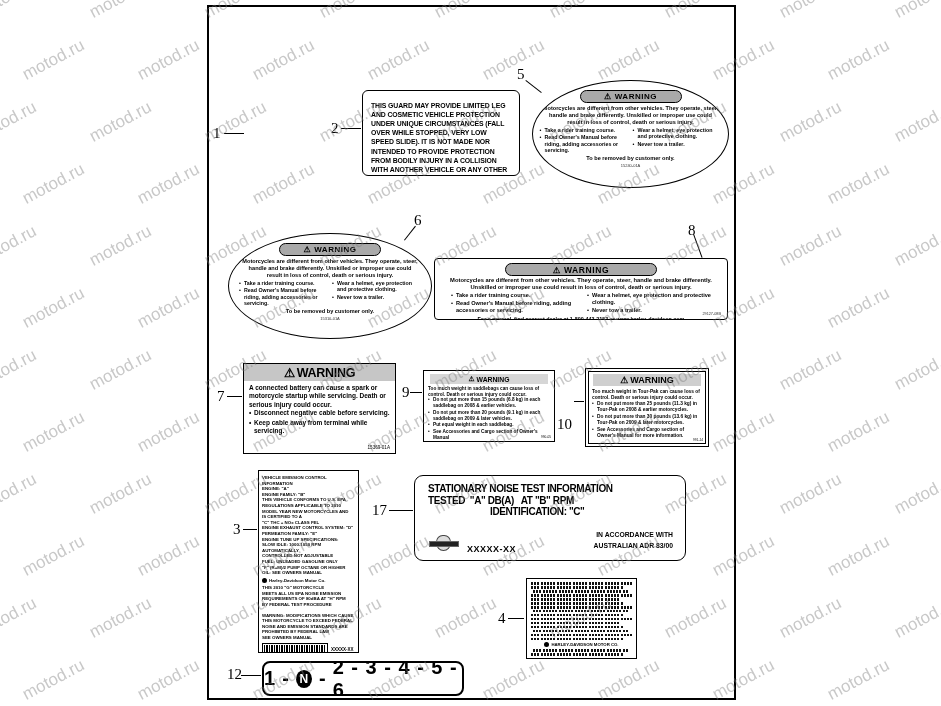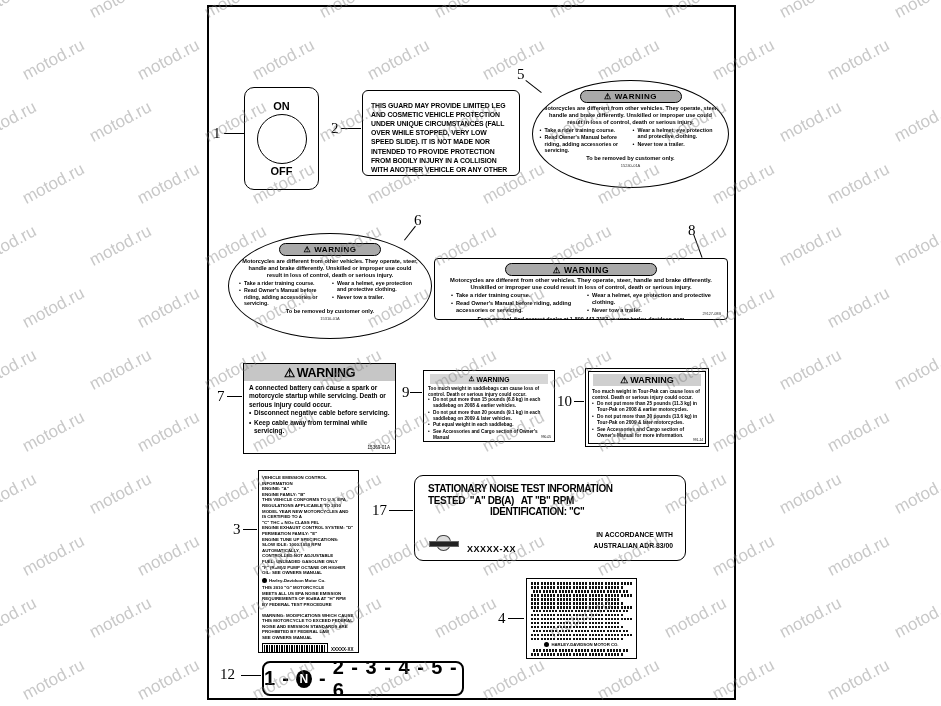--- a/index.html
+++ b/index.html
@@ -106,36 +106,31 @@
   <div class="num" style="left:517px;top:66px">5</div>
   <div class="cline" style="left:526px;top:80px;width:20px;transform:rotate(38deg)"></div>
   <div class="num" style="left:414px;top:212px">6</div>
   <div class="cline" style="left:404px;top:240px;width:18px;transform:rotate(-52deg)"></div>
   <div class="num" style="left:688px;top:222px">8</div>
   <div class="cline" style="left:694px;top:234px;width:25px;transform:rotate(70deg)"></div>
   <div class="num" style="left:217px;top:388px">7</div>
   <div class="cline" style="left:227px;top:396px;width:15px"></div>
   <div class="num" style="left:402px;top:384px">9</div>
   <div class="cline" style="left:410px;top:392px;width:12px"></div>
-  <div class="num" style="left:557px;top:393px">10</div>
+  <div class="num" style="left:557px;top:416px">10</div>
   <div class="cline" style="left:574px;top:401px;width:10px"></div>
   <div class="num" style="left:372px;top:502px">17</div>
   <div class="cline" style="left:389px;top:510px;width:24px"></div>
   <div class="num" style="left:233px;top:521px">3</div>
   <div class="cline" style="left:243px;top:529px;width:14px"></div>
   <div class="num" style="left:498px;top:610px">4</div>
   <div class="cline" style="left:508px;top:618px;width:16px"></div>
-  <div class="num" style="left:220px;top:666px">12</div>
+  <div class="num" style="left:227px;top:666px">12</div>
   <div class="cline" style="left:241px;top:675px;width:20px"></div>
 
-  <div class="lbl sw" style="left:244px;top:87px;width:75px;height:103px">
-    <span>ON</span>
-    <span class="circ"></span>
-    <span>OFF</span>
-  </div>
 
   <div class="lbl guard" style="left:362px;top:90px;width:158px;height:86px">
     <span>THIS GUARD MAY PROVIDE LIMITED LEG AND COSMETIC VEHICLE PROTECTION UNDER UNIQUE CIRCUMSTANCES (FALL OVER WHILE STOPPED, VERY LOW SPEED SLIDE).  IT IS NOT MADE NOR INTENDED TO PROVIDE PROTECTION FROM BODILY INJURY IN A COLLISION WITH ANOTHER VEHICLE OR ANY OTHER OBJECT.</span>
   </div>
 
   <div class="lbl oval" style="left:532px;top:80px;width:197px;height:108px">
     <div class="pill">
       <span class="wicon">⚠</span>
       <span>WARNING</span>
     </div>

